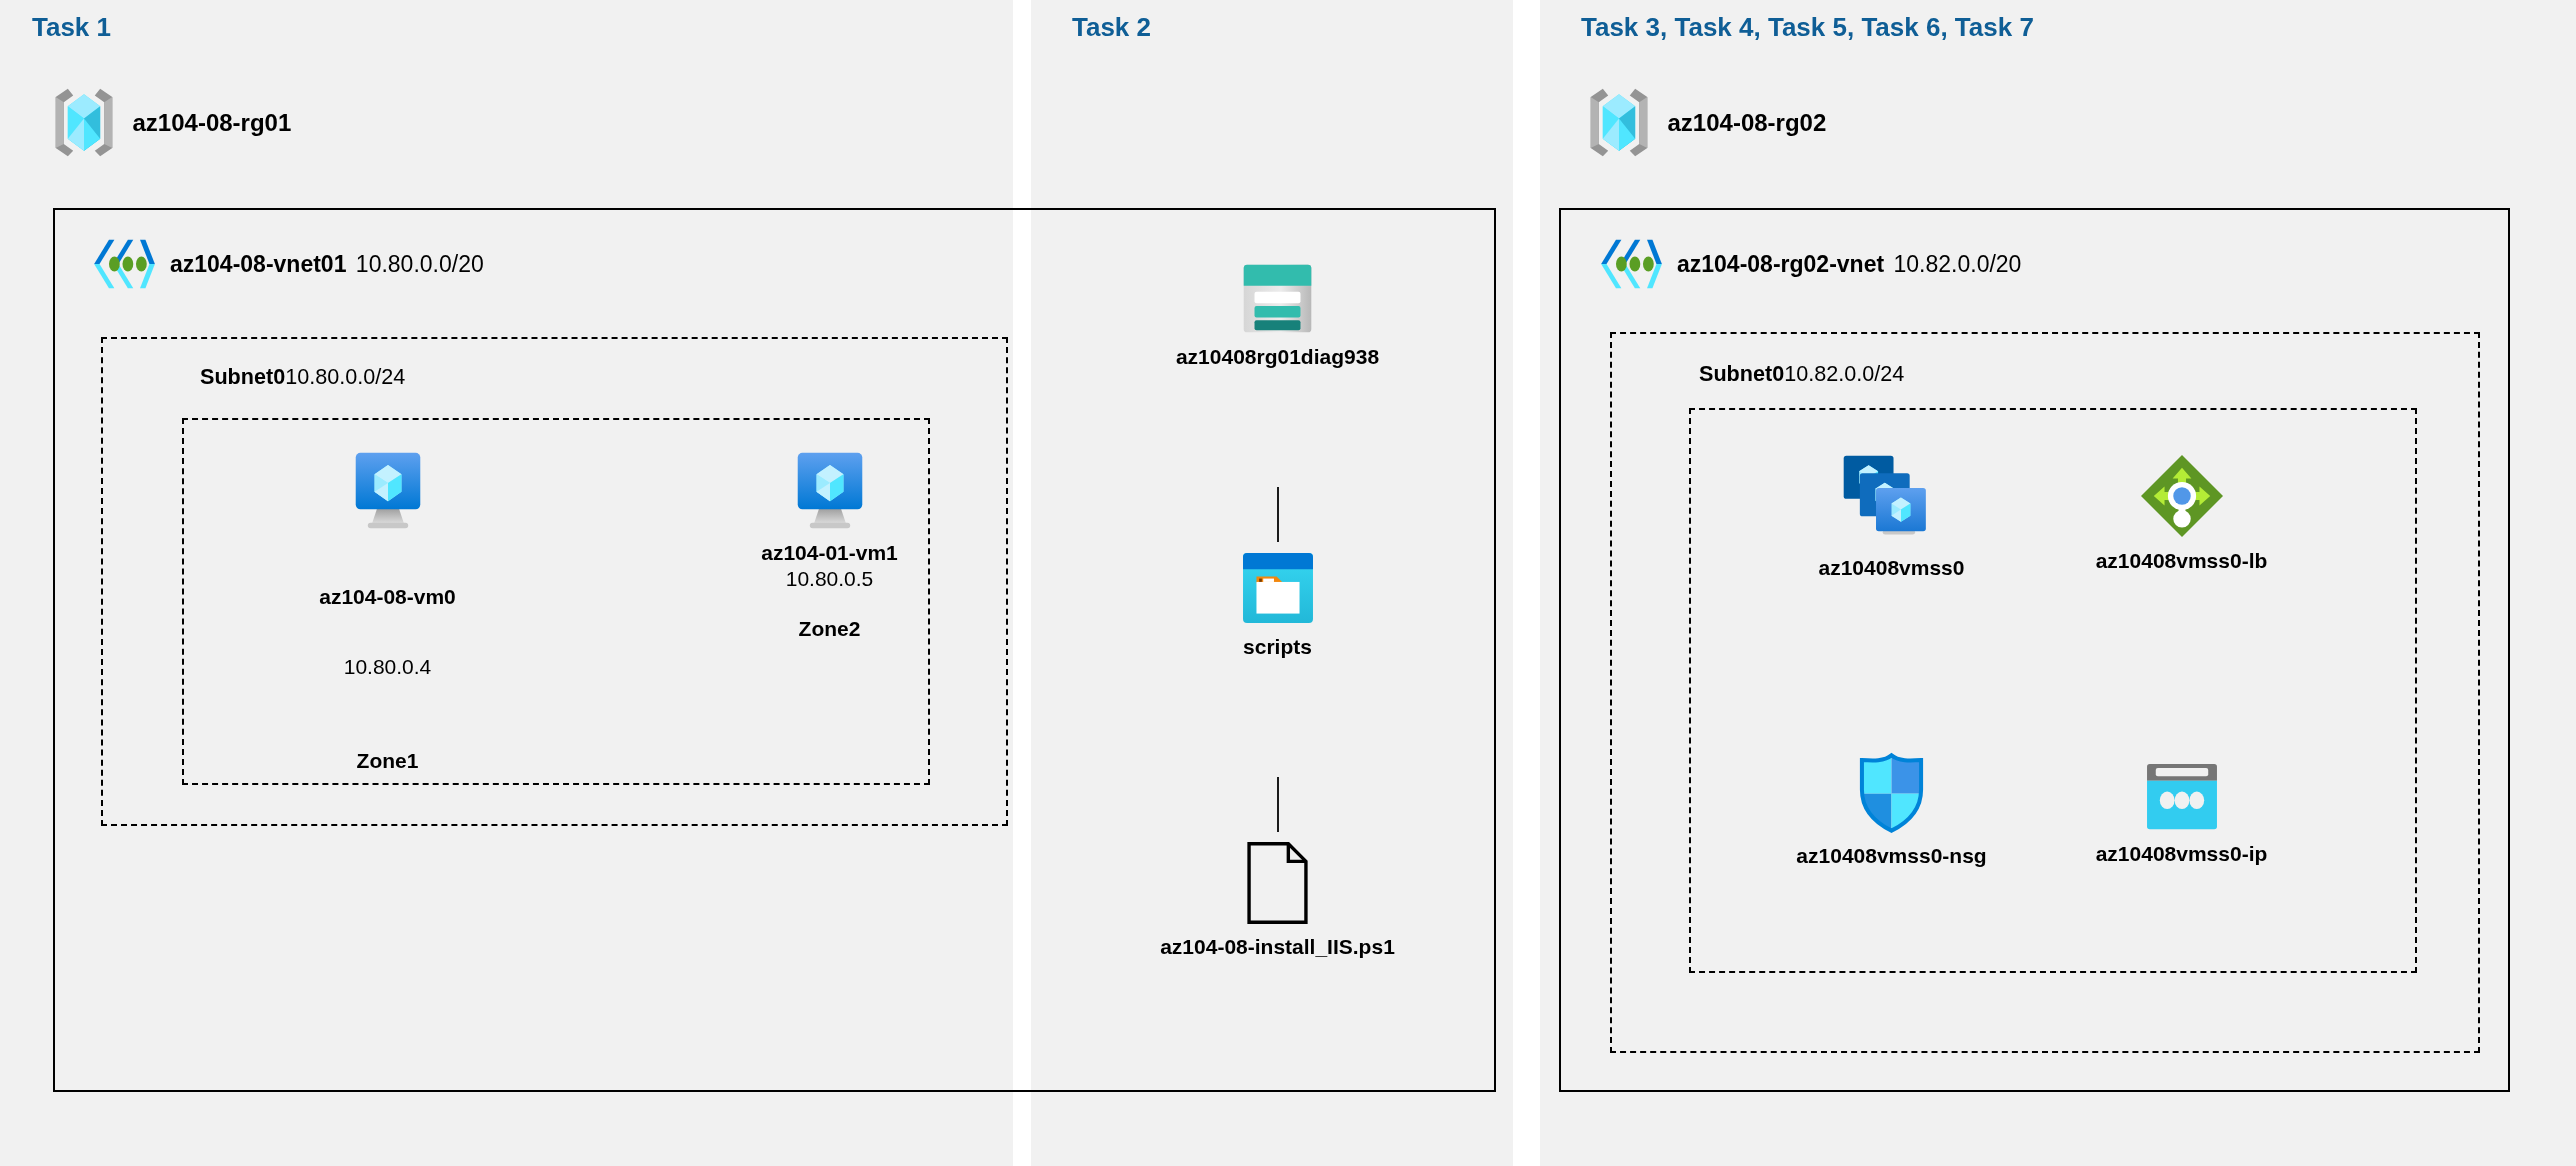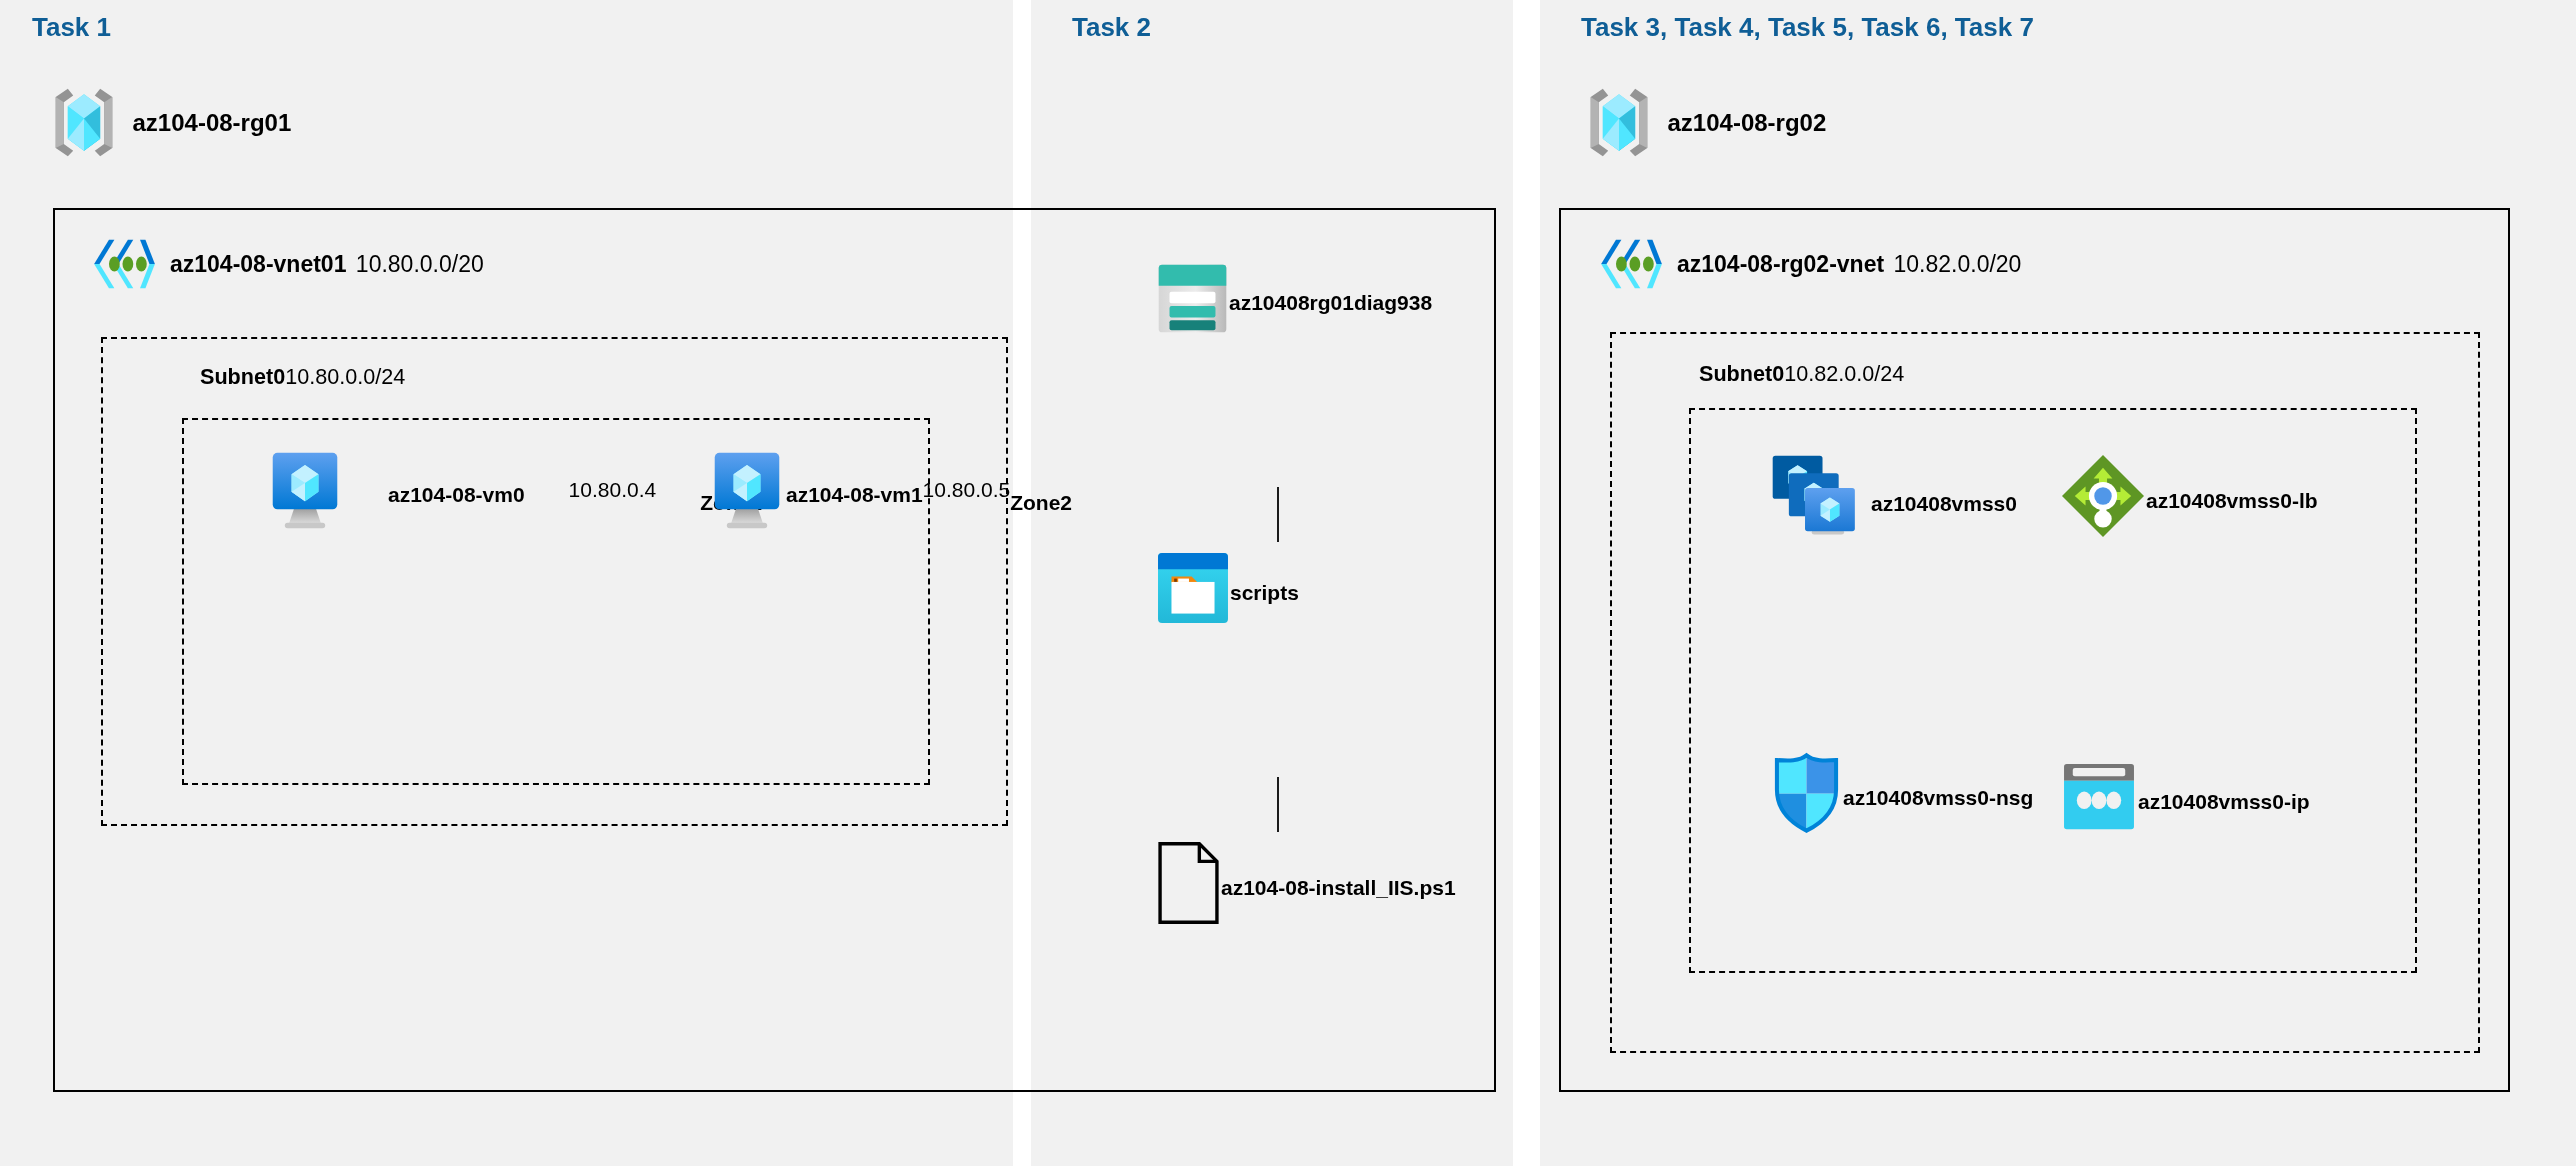--- a/index.html
+++ b/index.html
@@ -109,21 +109,21 @@
   }
   .subnet-label b { font-weight: bold; }
   .subnet-label span.cidr { font-weight: normal; margin-left: 0; }
   #subnet01-label { left: 200px;  top: 364px; }
   #subnet02-label { left: 1699px; top: 361px; }
 
   
   .node {
     position: absolute;
     display: flex;
-    flex-direction: row;
+    flex-direction: column;
     align-items: center;
     width: 243px;
     text-align: center;
   }
   .node .caption {
     font-size: 21px;
     font-weight: bold;
     color: #000000;
     white-space: nowrap;
     margin-top: 9.4px;
@@ -336,21 +336,21 @@
         <path d="M42 86 h32 l8 24 h-48 z" fill="url(#standg1)"></path>
         <rect x="28" y="108" width="60" height="8" rx="4" fill="#c8c8c8"></rect>
         <rect x="10" y="4" width="96" height="84" rx="7" fill="url(#vmgrad1)"></rect>
         <polygon points="58,22 78,36 78,62 58,76 38,62 38,36" fill="#9cebff"></polygon>
         <polygon points="58,22 78,36 58,49 38,36" fill="#c3f1ff"></polygon>
         <polygon points="58,49 78,36 78,62 58,76" fill="#50e6ff"></polygon>
         <polygon points="38,36 58,49 58,76 38,62" fill="#9cebff"></polygon>
         <polygon points="38,62 58,49 58,76" fill="#c3f1ff"></polygon>
       </svg>
     </div>
-    <div class="caption">az104-08-vm1</div>
+    <div class="caption">az104-01-vm1</div>
     <div class="sub">10.80.0.5</div>
     <div class="zone">Zone2</div>
   </div>
 
   <div class="node" id="node-storage">
     <div class="icon-storage">
       <svg width="73" height="73" viewBox="0 0 108 108">
         <defs>
           <linearGradient id="stgbody" x1="0" y1="0" x2="1" y2="0">
             <stop offset="0%" stop-color="#d6d6d6"></stop>

